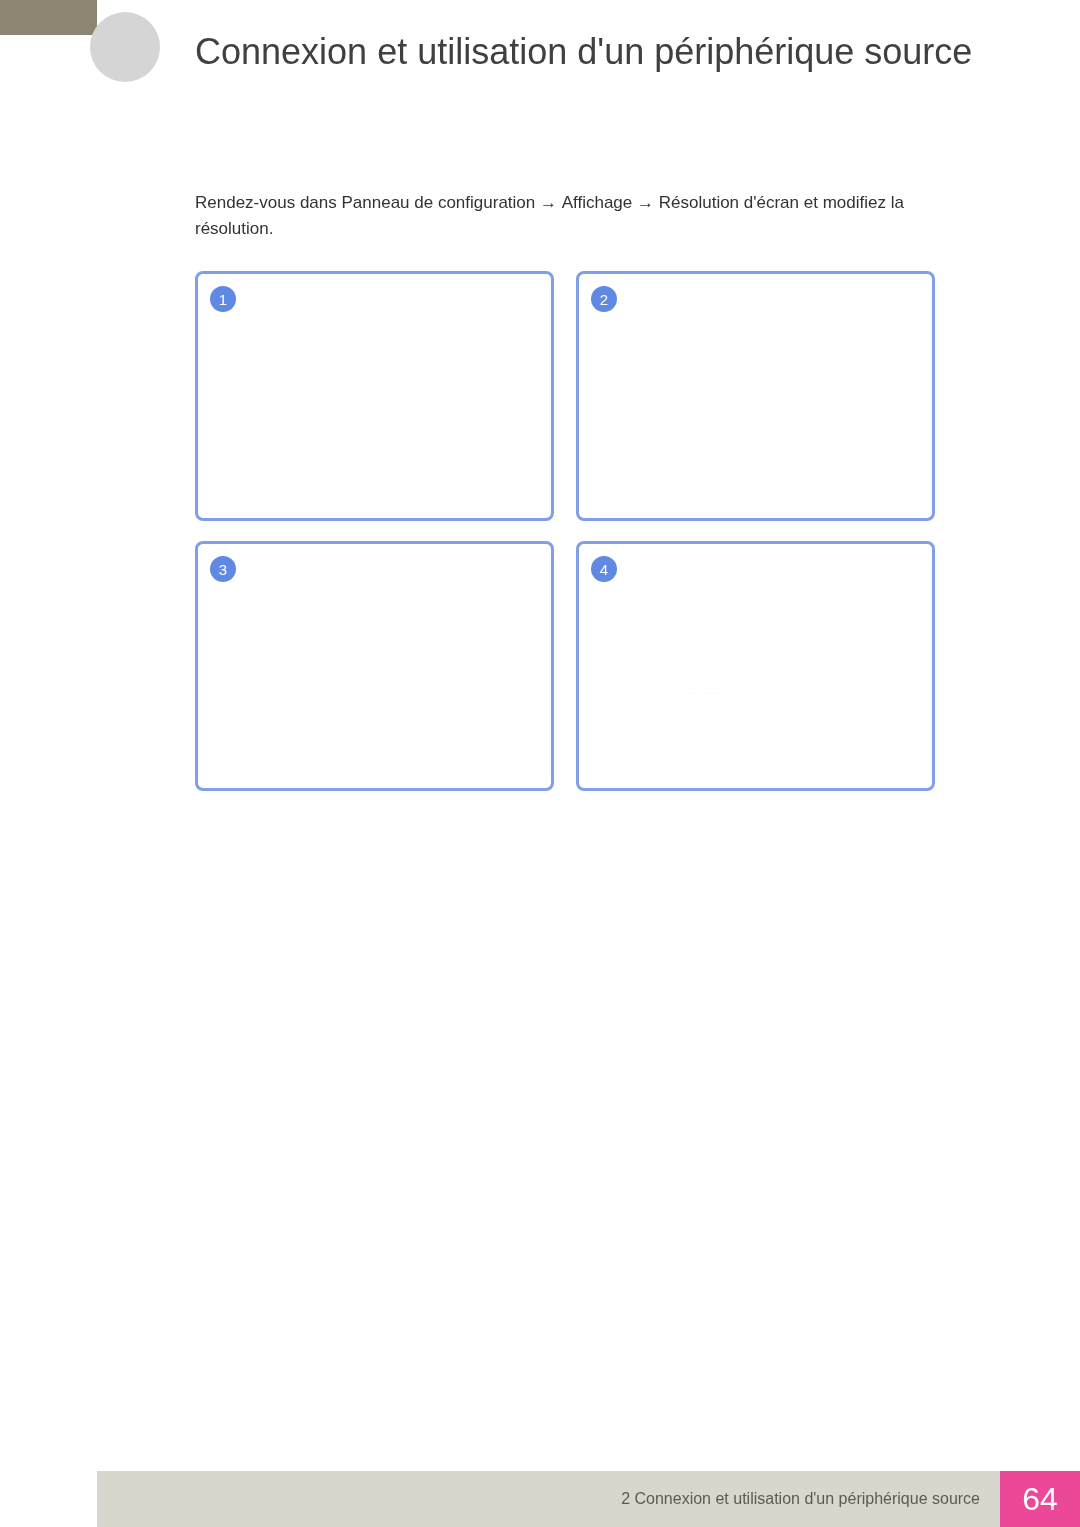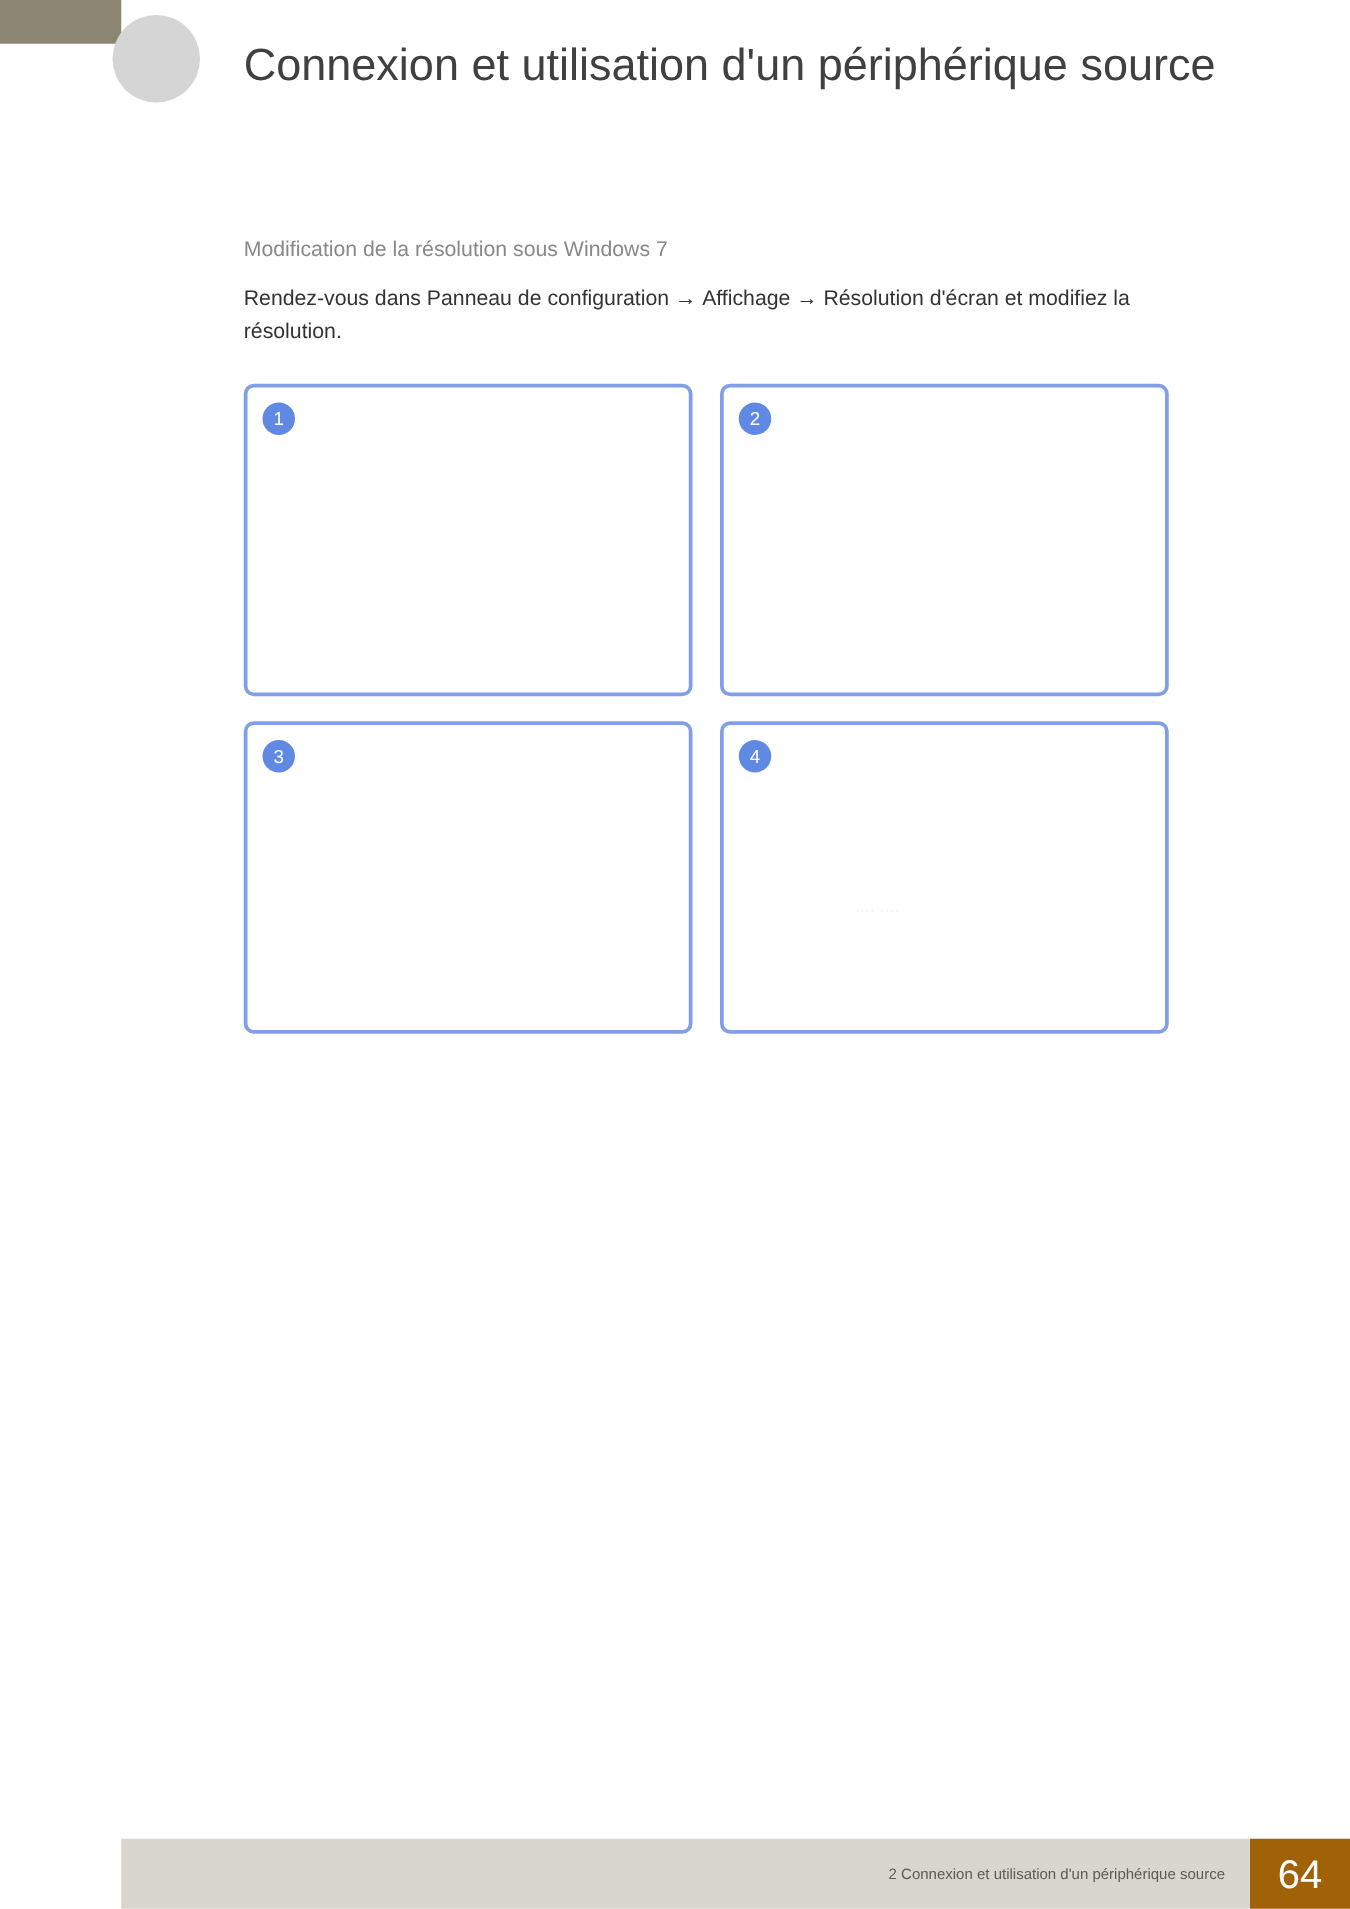--- a/index.html
+++ b/index.html
@@ -115,44 +115,43 @@
     .footer-spacer {
       width: 97px;
     }
     .footer-light {
       flex: 1;
       background: #d9d6cd;
       display: flex;
       align-items: center;
       justify-content: flex-end;
       padding-right: 20px;
-      font-size: 12px;
+      font-size: 16px;
       color: #5c5b52;
     }
     .footer-dark {
       width: 80px;
-      background: #a16207;
+      background: #ec4899;
       display: flex;
       align-items: center;
       justify-content: center;
       font-size: 32px;
       color: #fff;
       font-weight: normal;
     }
   </style>
 </head>
 <body>
 
 <div class="top-bar"></div>
 <div class="chapter-circle"></div>
 
 <h1 class="page-title">Connexion et utilisation d'un périphérique source</h1>
 
 <div class="content-area">
-  <div class="section-heading">Modification de la résolution sous Windows 7</div>
 
   <p class="body-text">
     <span>Rendez-vous dans </span><span class="bold">Panneau de configuration</span><span class="arrow"> → </span><span class="bold">Affichage</span><span class="arrow"> → </span><span class="bold">Résolution d'écran</span><span> et modifiez la résolution.</span>
   </p>
 
   <div class="grid-container">
     <div class="grid-box">
       <div class="step-badge">1</div>
     </div>
     <div class="grid-box">

